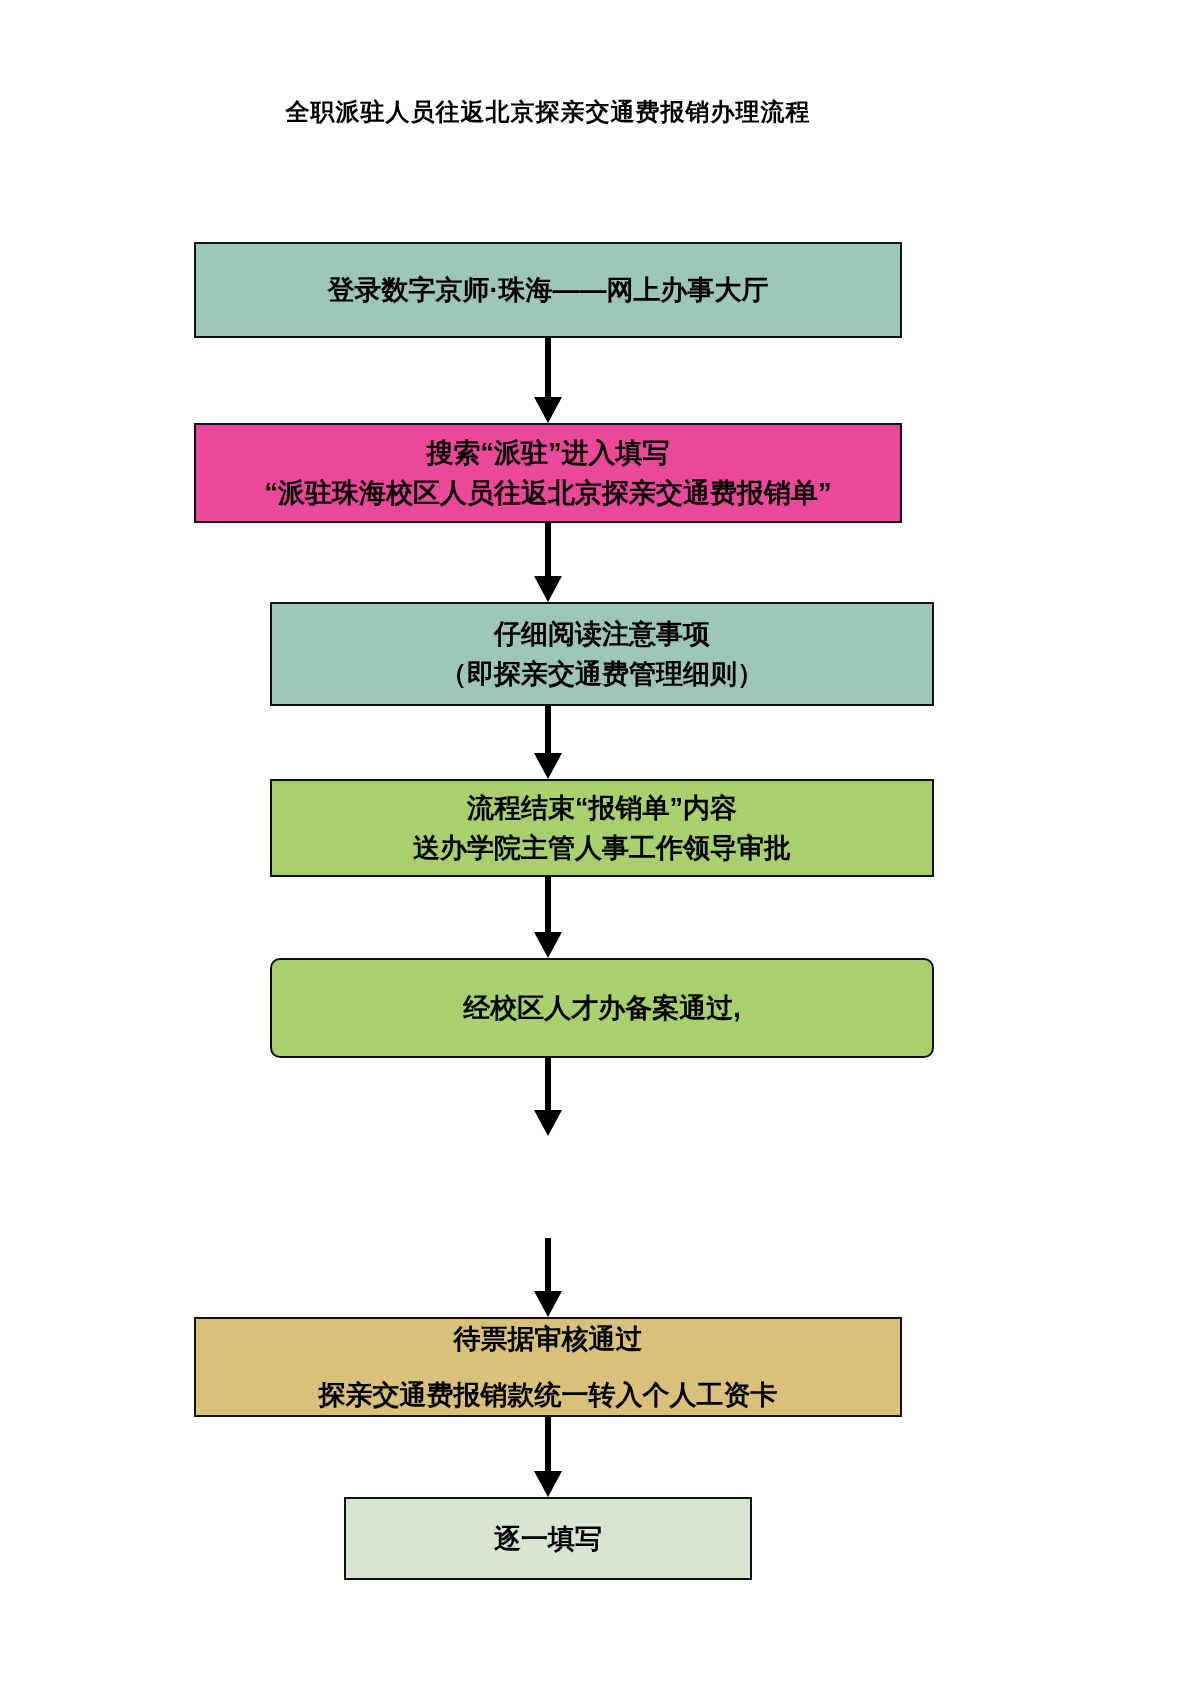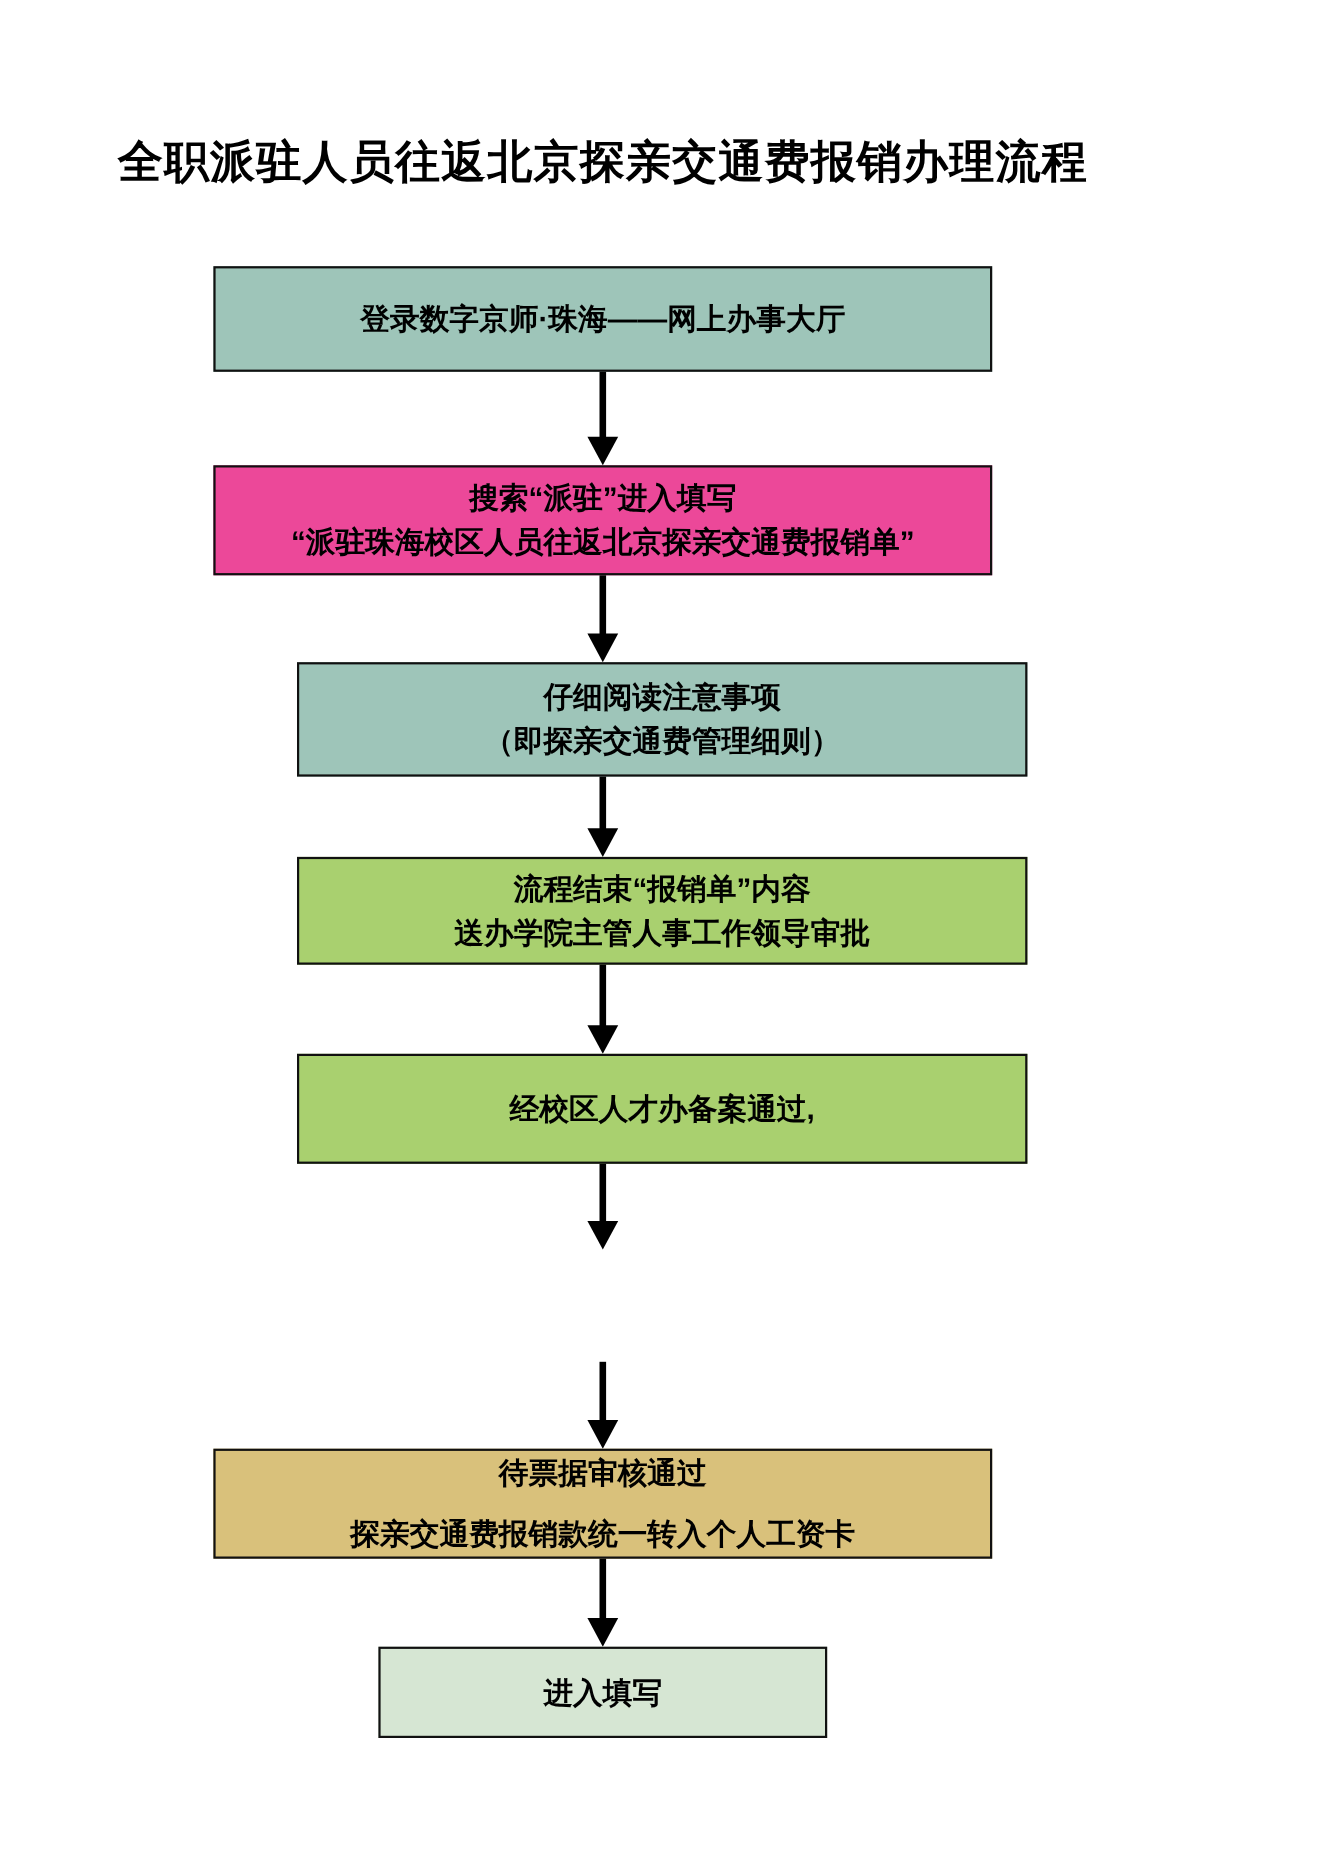--- a/index.html
+++ b/index.html
@@ -8,24 +8,24 @@
     width: 1200px;
     height: 1705px;
     background: #ffffff;
     overflow: hidden;
     font-family: "Liberation Sans", "DejaVu Sans", sans-serif;
     color: #000;
   }
   .title {
     position: absolute;
     left: 0;
-    top: 120px;
+    top: 96px;
     width: 1096px;
     text-align: center;
-    font-size: 41px;
+    font-size: 24px;
     font-weight: bold;
     letter-spacing: 1px;
   }
   .node {
     position: absolute;
     box-sizing: border-box;
     border: 2px solid #111111;
     display: flex;
     flex-direction: column;
     justify-content: center;
@@ -90,34 +90,34 @@
 
   <div class="arrow" style="top:706px; height:73px;"></div>
 
   <div class="node medium" style="top: 779px; height: 98px; background-color: rgb(169, 208, 111);">
     <div class="line">流程结束“报销单”内容</div>
     <div class="line">送办学院主管人事工作领导审批</div>
   </div>
 
   <div class="arrow" style="top:877px; height:81px;"></div>
 
-  <div class="node medium" style="top: 958px; height: 100px; background-color: rgb(169, 208, 111);">
+  <div class="node medium" style="top: 958px; height: 100px; background-color: rgb(169, 208, 111); border-radius: 10px;">
     <div class="line">经校区人才办备案通过,</div>
   </div>
 
   <div class="arrow" style="top:1058px; height:78px;"></div>
 
 
   <div class="arrow" style="top:1238px; height:79px;"></div>
 
   <div class="node wide" style="top: 1317px; height: 100px; background-color: rgb(217, 193, 123); gap: 16px;">
     <div class="line">待票据审核通过</div>
     <div class="line">探亲交通费报销款统一转入个人工资卡</div>
   </div>
 
   <div class="arrow" style="top:1417px; height:80px;"></div>
 
   <div class="node small" style="top: 1497px; height: 83px; background-color: rgb(214, 230, 211);">
-    <div class="line">进入填写</div>
+    <div class="line">逐一填写</div>
 
   </div>
 
 </div>
 
 </body></html>

